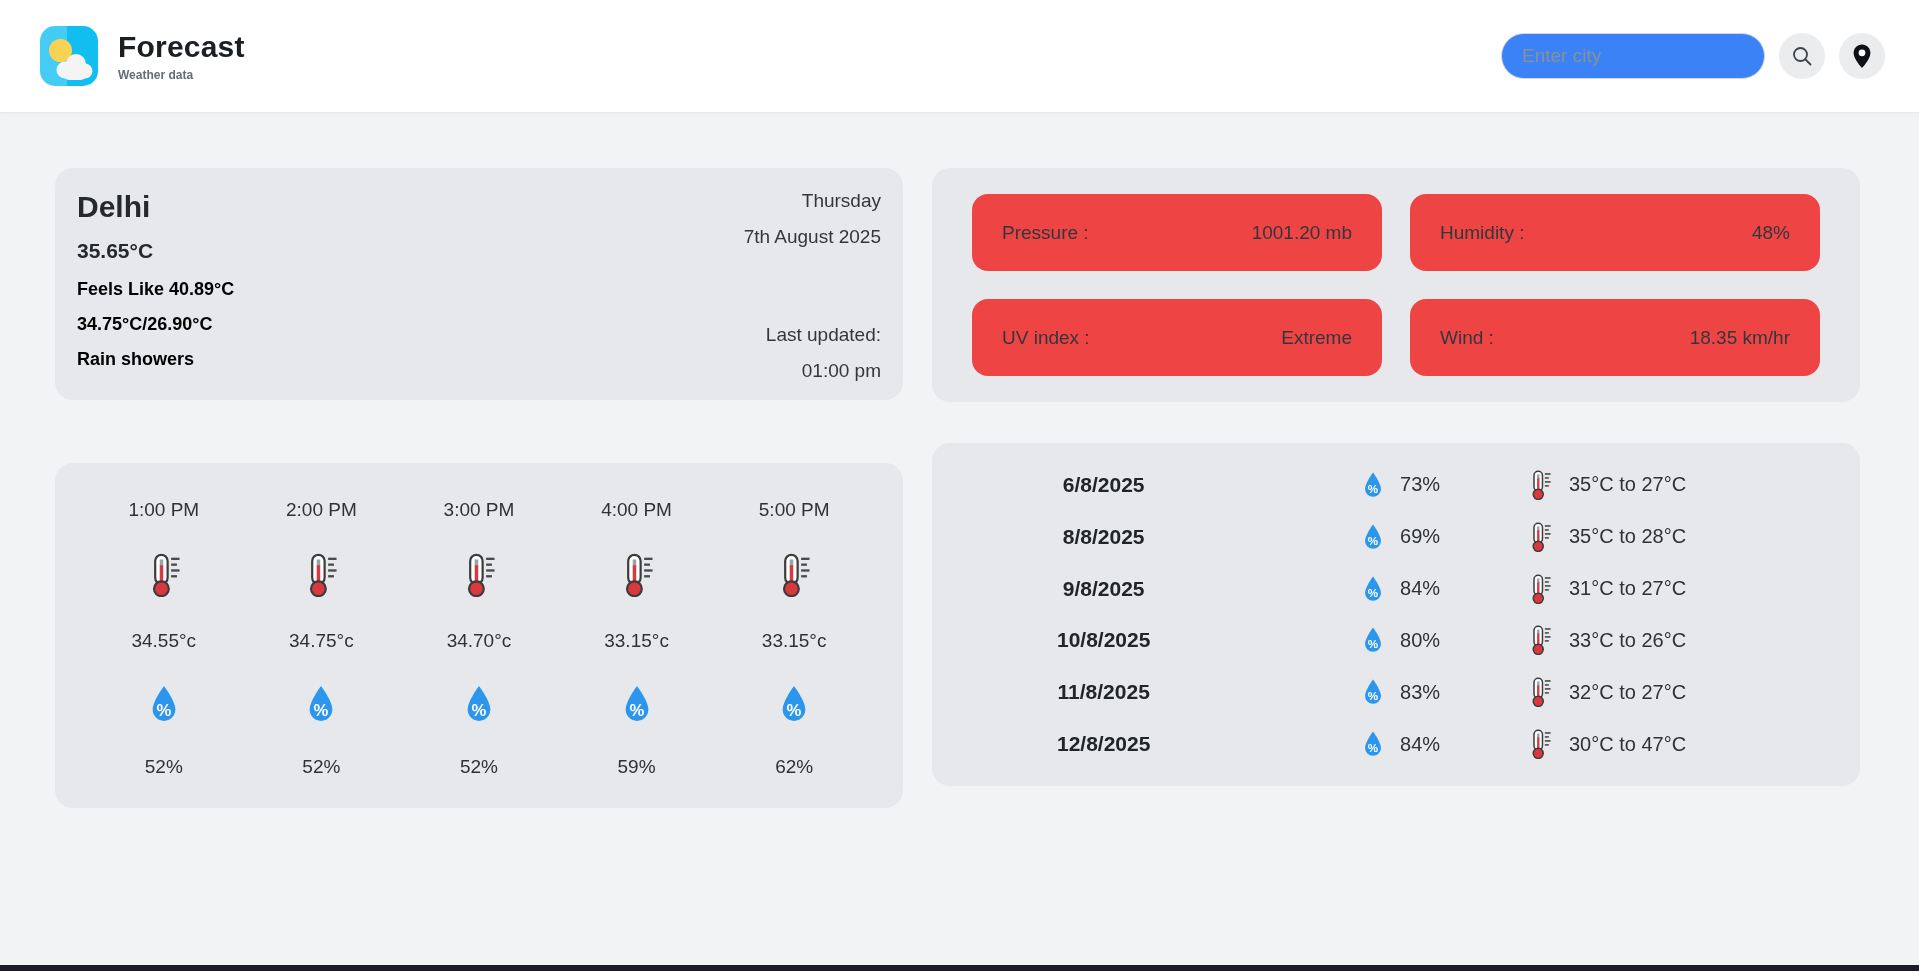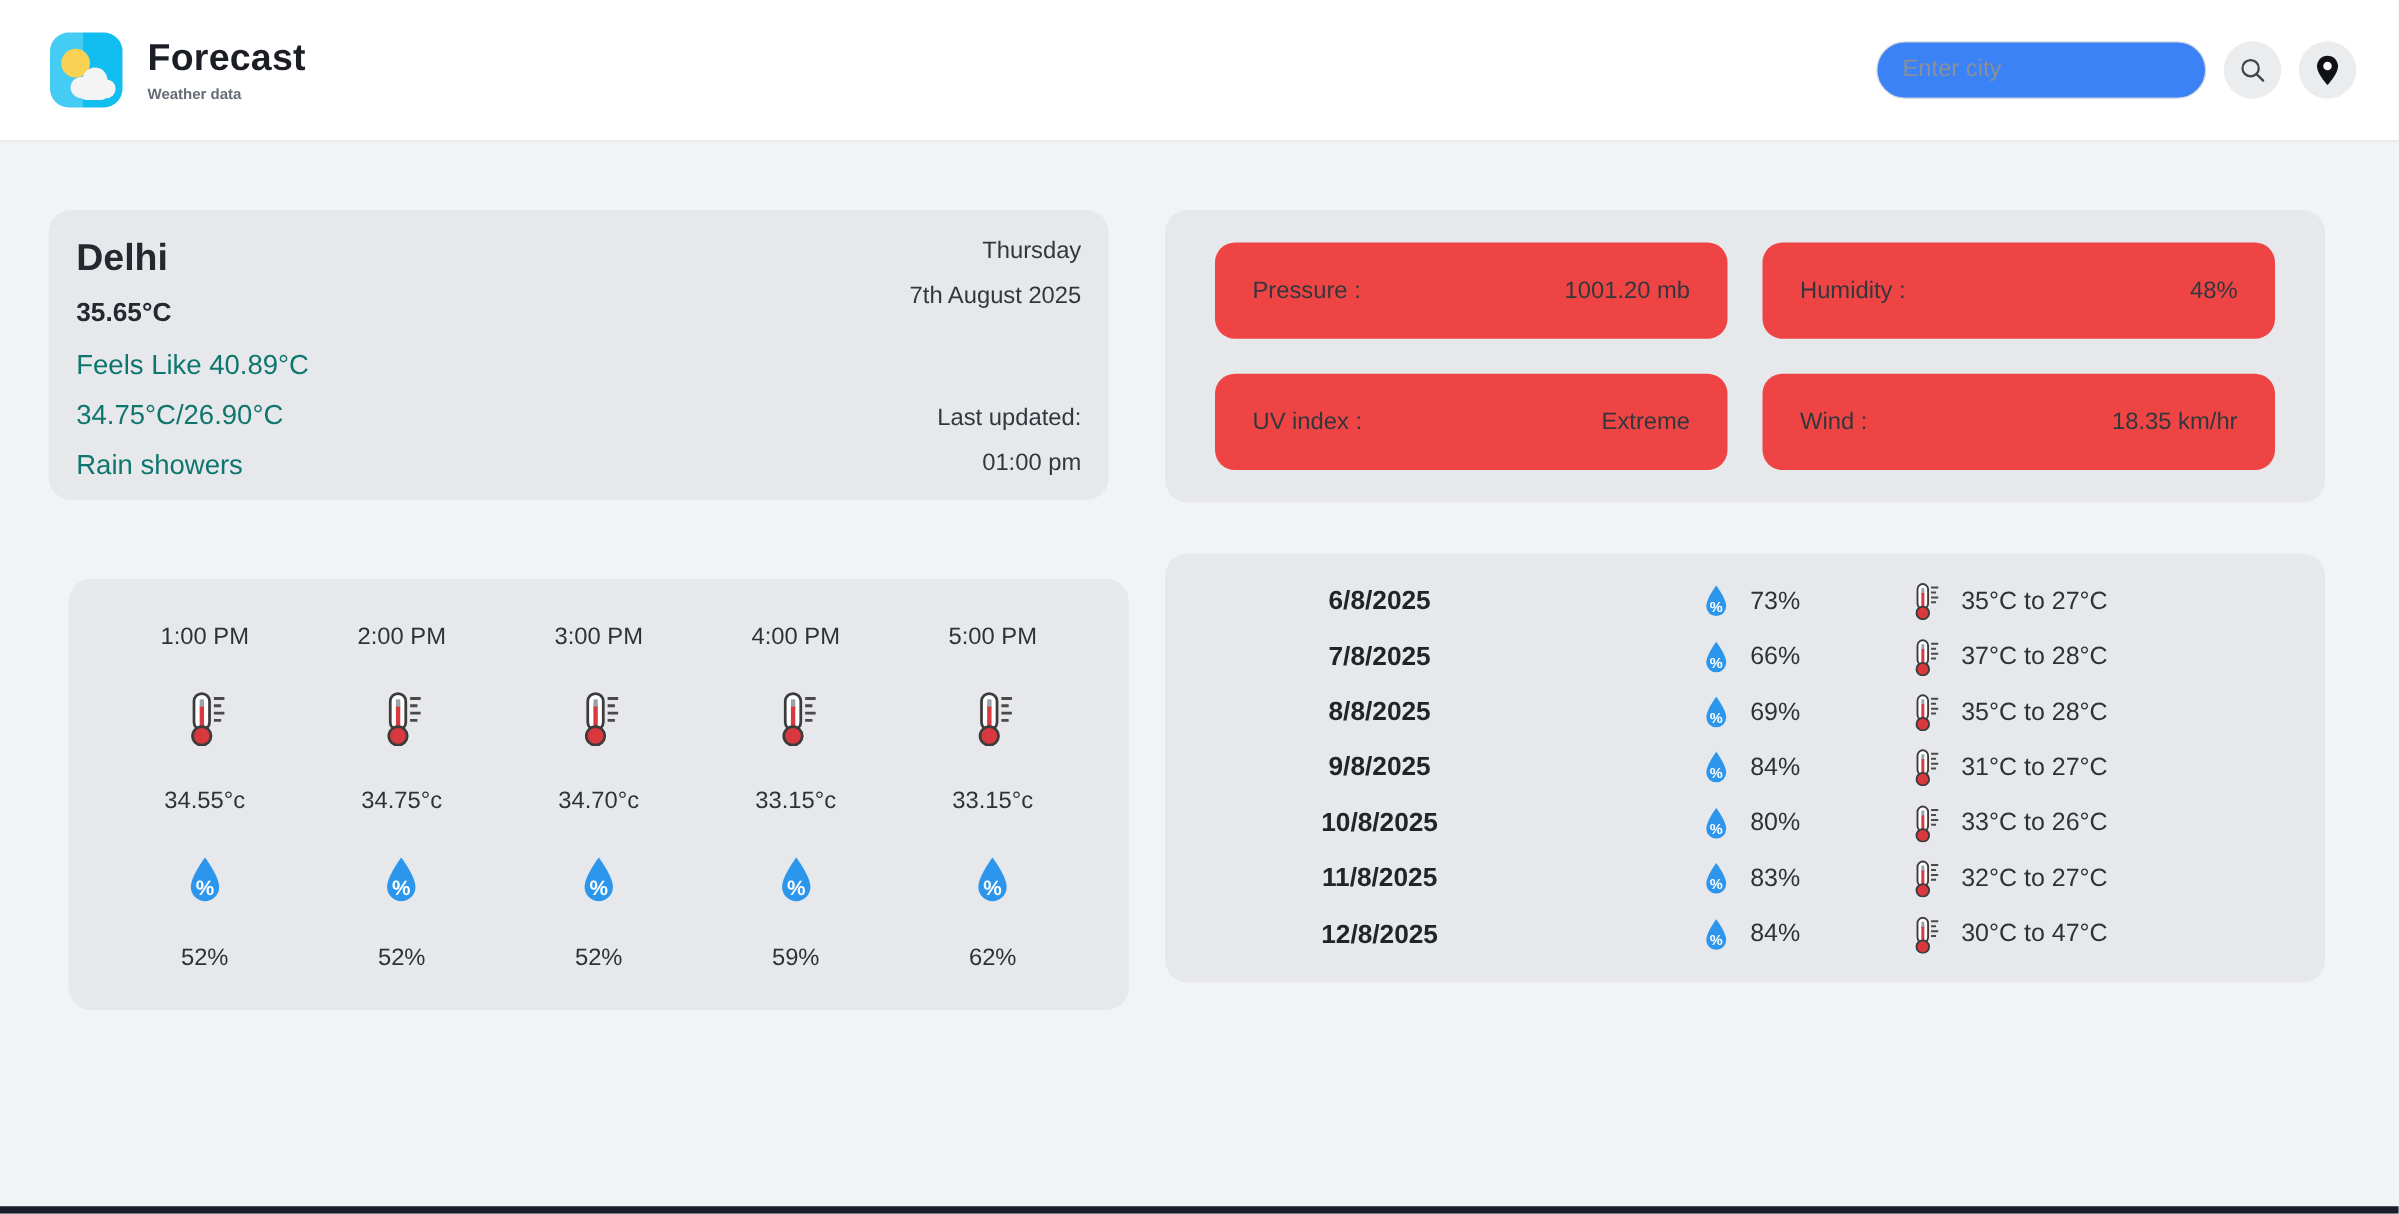--- a/index.html
+++ b/index.html
@@ -42,26 +42,26 @@
   .search-input::placeholder { color:#8b9098; }
   .icon-btn {
     width:46px; height:46px; border-radius:50%; border:none; background:#ebecee;
     display:grid; place-items:center; cursor:pointer;
   }
 
   
   .card { position:absolute; background:#e7e8eb; border-radius:18px; }
 
   
-  .current-card { left:39px; top:168px; width:848px; height:232px;
+  .current-card { left:55px; top:168px; width:848px; height:232px;
     display:flex; justify-content:space-between; padding:22px 22px 18px 22px; }
   .cw-left { display:flex; flex-direction:column; }
   .cw-city { font-size:30px; font-weight:700; color:#25282e; margin-bottom:15px; }
   .cw-temp { font-size:21px; font-weight:700; color:#25282e; margin-bottom:16px; }
-  .cw-line { font-size:22px; color:#0f766e; margin-bottom:14px; }
+  .cw-line { font-size:18px; color:#000000; margin-bottom:14px;font-weight:bold; }
   .cw-line:last-child { margin-bottom:0; }
   .cw-right { display:flex; flex-direction:column; justify-content:space-between;
     text-align:right; font-size:19px; color:#33373d; }
   .cw-right .grp div { margin-bottom:14px; }
   .cw-right .grp div:last-child { margin-bottom:0; }
 
   
   .details-card { left:932px; top:168px; width:928px; height:234px;
     display:grid; grid-template-columns:1fr 1fr; gap:28px 28px; padding:26px 40px; }
   .tile {
@@ -260,35 +260,20 @@
           <span>73%</span>
         </div>
       <div class="day-range">
           <svg class="ico-t28">
             <use href="#icon-thermo"></use>
           </svg>
           <span>35°C to 27°C</span>
         </div>
     </div>
     <div class="day-row">
-      <div class="day-date">7/8/2025</div>
-      <div class="day-hum">
-          <svg class="ico-28">
-            <use href="#icon-drop"></use>
-          </svg>
-          <span>66%</span>
-        </div>
-      <div class="day-range">
-          <svg class="ico-t28">
-            <use href="#icon-thermo"></use>
-          </svg>
-          <span>37°C to 28°C</span>
-        </div>
-    </div>
-    <div class="day-row">
       <div class="day-date">8/8/2025</div>
       <div class="day-hum">
           <svg class="ico-28">
             <use href="#icon-drop"></use>
           </svg>
           <span>69%</span>
         </div>
       <div class="day-range">
           <svg class="ico-t28">
             <use href="#icon-thermo"></use>

